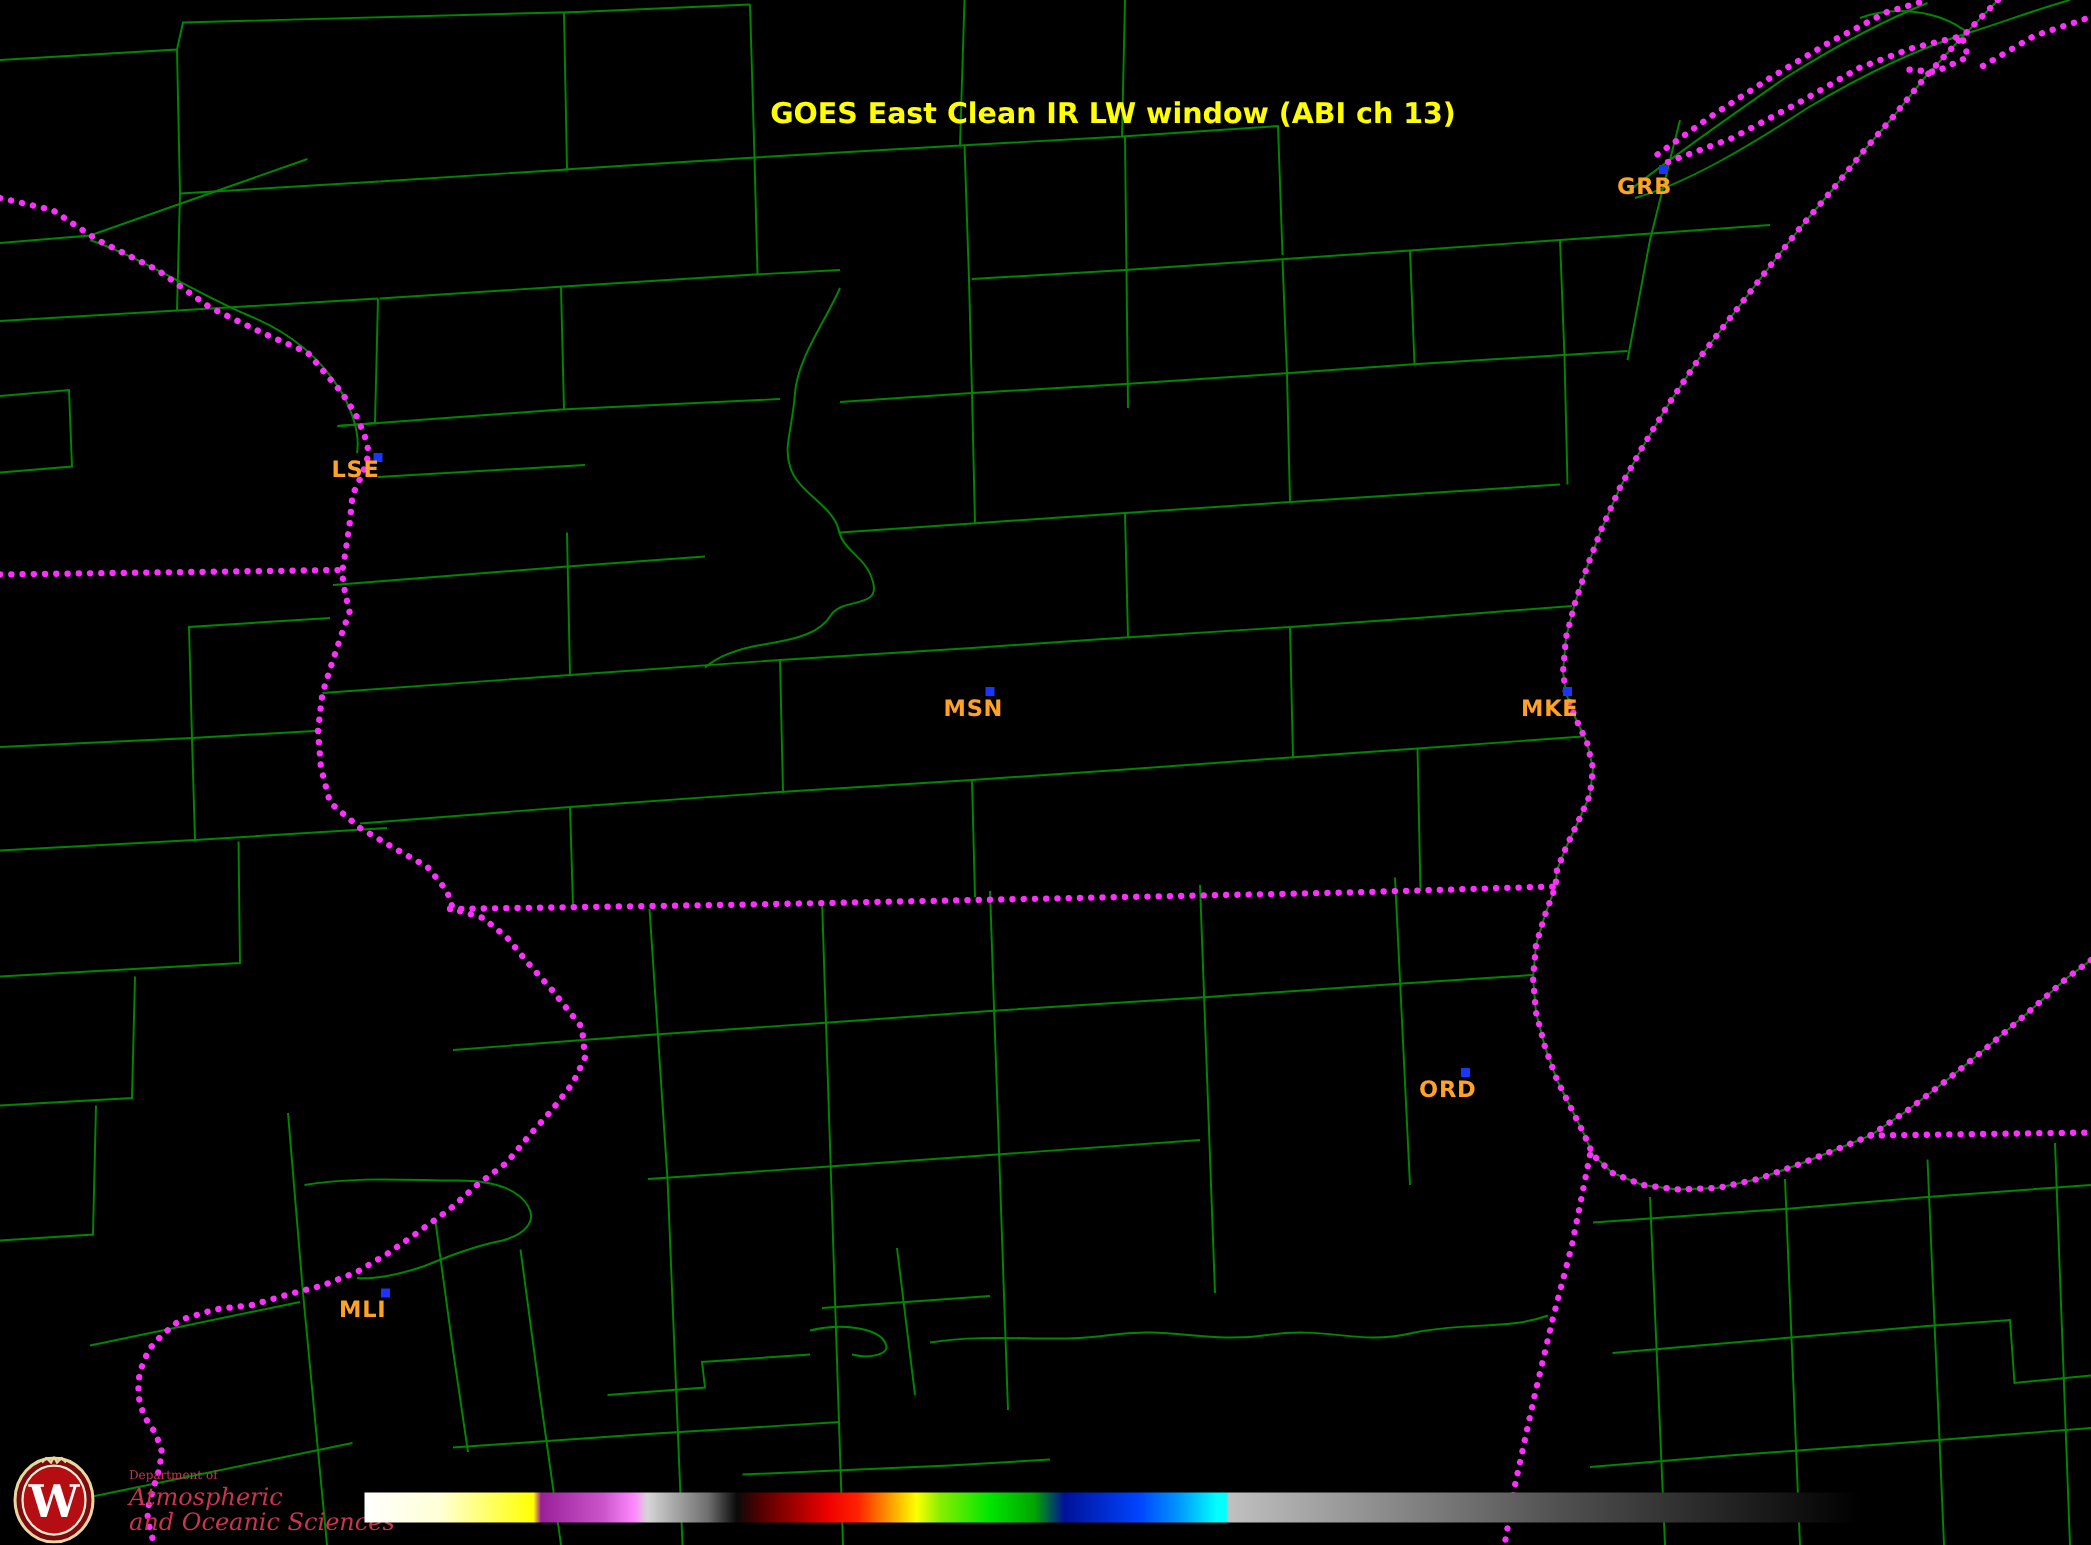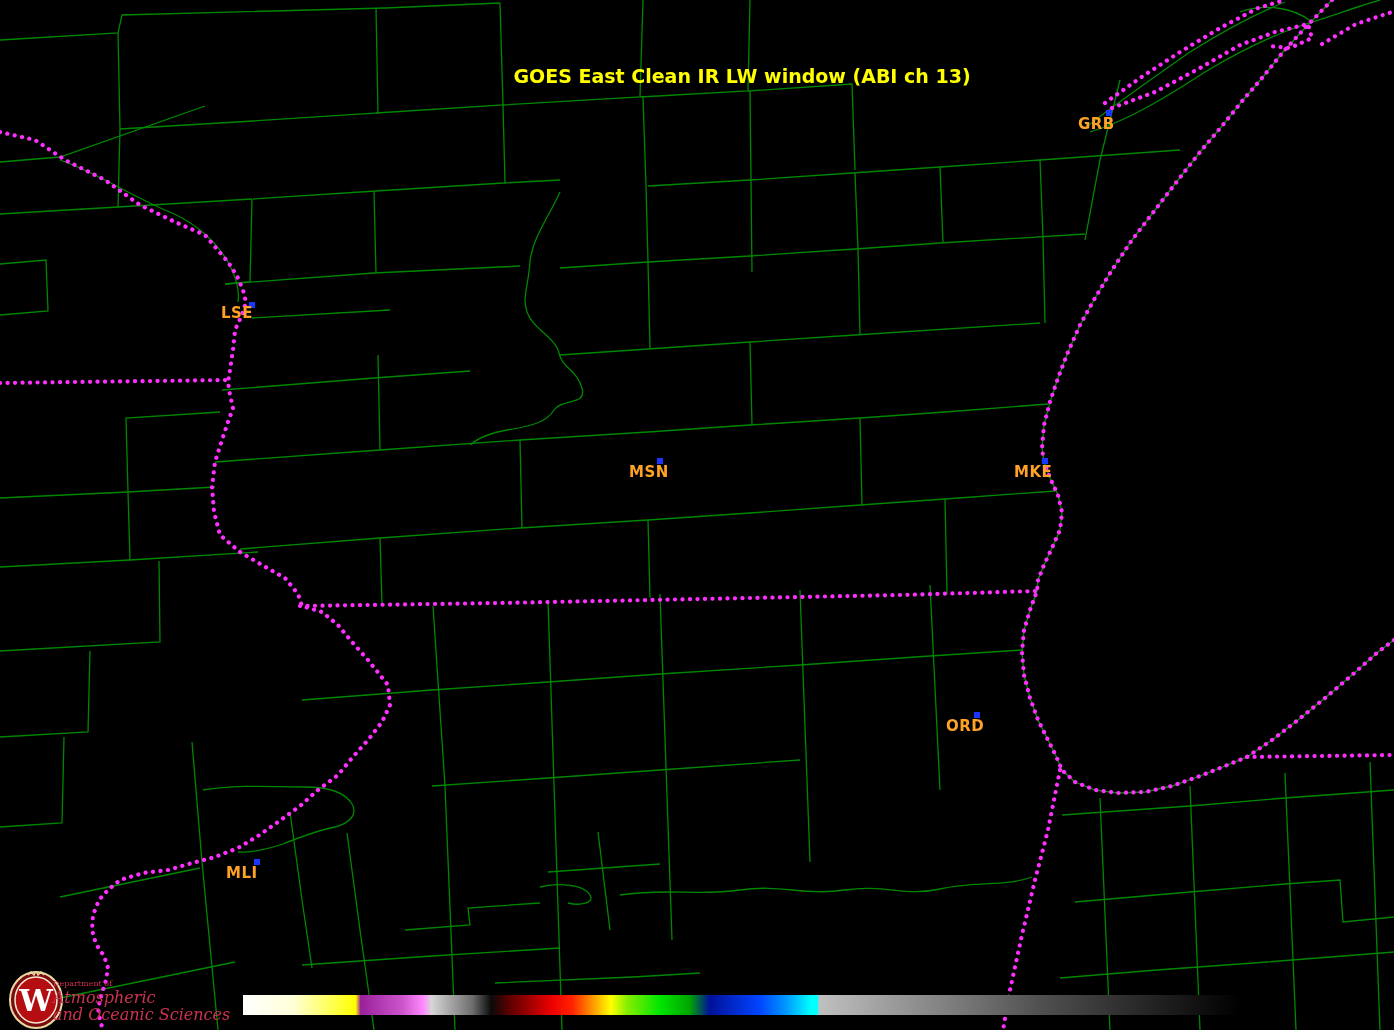--- a/index.html
+++ b/index.html
@@ -20,21 +20,21 @@
   }
   .station .label{
     position:absolute;left:0;top:0;color:#ffa226;font-size:15px;font-weight:bold;
     letter-spacing:0.5px;white-space:nowrap;
   }
   .colorbar{
     position:absolute;left:243px;top:995px;width:997px;height:20px;
   }
   .logo{position:absolute;left:6px;top:971px;width:260px;height:59px;}
   .logo .crest{position:absolute;left:2px;top:0;}
-  .logo .words{position:absolute;left:47px;top:8px;color:#cc3350;
+  .logo .words{position:absolute;left:80px;top:8px;color:#cc3350;
     font-family:"DejaVu Serif", serif;line-height:17px;}
   .logo .dept{font-size:8px;line-height:9px;margin-bottom:1px;}
   .logo .big{font-size:16px;font-style:italic;}
 </style>
 </head>
 <body>
 
 <div class="screen">
 
   <svg class="map" width="1394" height="1030" viewBox="0 0 1394 1030">

